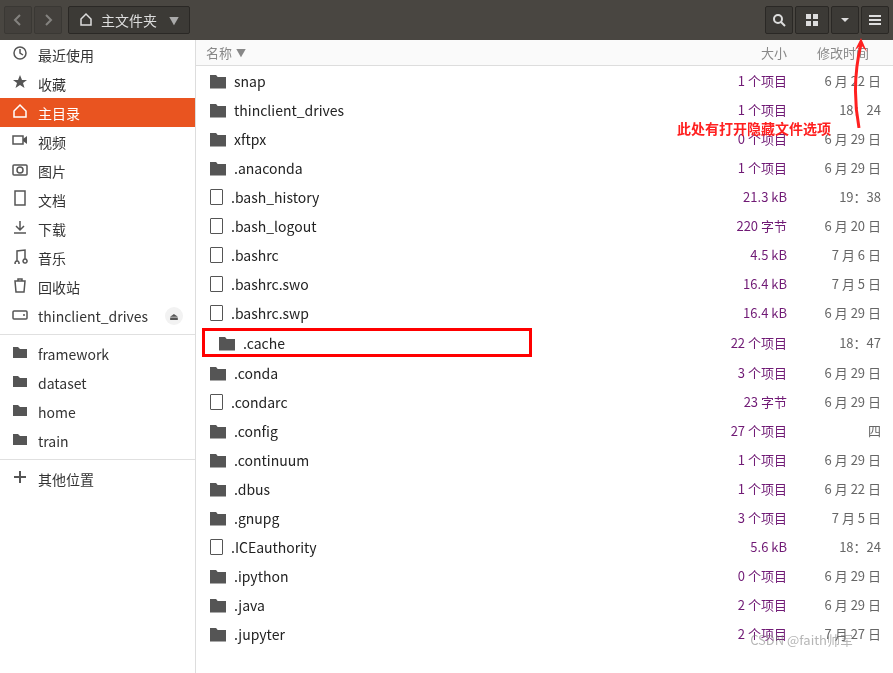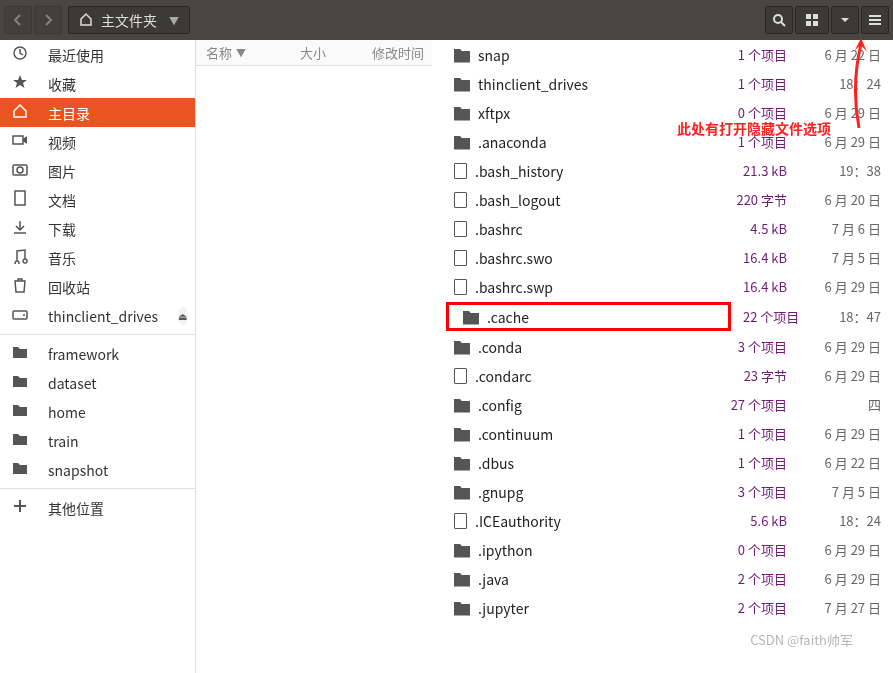--- a/index.html
+++ b/index.html
@@ -9,32 +9,32 @@
 .toolbar { height:40px; background:#494641; display:flex; align-items:center; padding:0 4px; gap:2px; }
 .nav-btn { width:28px; height:28px; background:#3c3a36; border:1px solid #2a2825; display:flex; align-items:center; justify-content:center; color:#ddd; cursor:pointer; border-radius:2px; }
 .nav-btn.disabled { opacity:0.45; }
 .path-bar { display:flex; align-items:center; background:#3c3a36; border:1px solid #2a2825; border-radius:2px; height:28px; padding:0 10px; color:#ddd; gap:8px; margin-left:4px; }
 .path-chevron { color:#aaa; font-size:10px; margin-left:4px;}
 .tb-spacer { flex:1; }
 
 
 .content { display:flex; height:calc(100% - 40px); }
 .sidebar { width:196px; border-right:1px solid #ddd; background:#fff; overflow-y:auto; }
-.side-item { display:flex; align-items:center; height:29px; padding:0 12px; gap:20px; color:#333; cursor:pointer; }
+.side-item { display:flex; align-items:center; height:29px; padding:0 12px; gap:10px; color:#333; cursor:pointer; }
 .side-item.active { background:#e95420; color:#ffffff; }
 .side-item .eject { margin-left:auto; width:18px; height:18px; border-radius:50%; background:#f2f2f2; display:flex; align-items:center; justify-content:center; font-size:10px; color:#555;}
 .side-sep { height:1px; background:#e0e0e0; margin:4px 0;}
 .side-icon { width:16px; text-align:center; color:inherit; }
 
 
-.file-pane { flex:1; display:flex; flex-direction:row; overflow:hidden;gap:8px; }
+.file-pane { flex:1; display:flex; flex-direction:column; overflow:hidden; }
 .file-header { display:flex; height:26px; border-bottom:1px solid #ddd; background:#fafafa; color:#888; font-size:13px; }
 .col-name { flex:1; padding-left:10px; display:flex; align-items:center; gap:4px;}
 .col-size { width:86px; text-align:right; padding-right:6px; display:flex; align-items:center; justify-content:flex-end; }
-.col-mtime { width:100px; text-align:center; padding-right:8px; display:flex; align-items:center; justify-content:flex-end; }
+.col-mtime { width:100px; text-align:center; padding-right:24px; display:flex; align-items:center; justify-content:flex-end; }
 .file-list { flex:1; overflow-y:auto; }
 .file-row { display:flex; height:29px; align-items:center; border-bottom:0; color:#222;justify-content:center; }
 .fname { flex:1; display:flex; align-items:center; gap:8px; padding-left:14px;}
 .fsize { width:86px; text-align:right; padding-right:6px; color:#701a75; font-size:13px;}
 .fmtime { width:100px; text-align:right; padding-right:12px; color:#666; font-size:13px;}
 .fi { width:16px; height:16px; display:inline-block; }
 .fi-folder { background:#555; clip-path:polygon(0 15%,38% 15%,48% 28%,100% 28%,100% 100%,0 100%); }
 .fi-file { border:1.5px solid #555; border-radius:1px; width:13px;}
 .highlight-box { border:3px solid red; margin:1px 0 1px 6px; width:330px; }
 
@@ -183,26 +183,20 @@
             <path d="M1 3 L6 3 L8 5 L15 5 L15 14 L1 14 Z" fill="#555"></path>
           </svg></span>
         <span>home</span>
       </div>
       <div class="side-item">
         <span class="side-icon"><svg width="16" height="16" viewBox="0 0 16 16">
             <path d="M1 3 L6 3 L8 5 L15 5 L15 14 L1 14 Z" fill="#555"></path>
           </svg></span>
         <span>train</span>
       </div>
-      <div class="side-item">
-        <span class="side-icon"><svg width="16" height="16" viewBox="0 0 16 16">
-            <path d="M1 3 L6 3 L8 5 L15 5 L15 14 L1 14 Z" fill="#555"></path>
-          </svg></span>
-        <span>snapshot</span>
-      </div>
       <div class="side-sep"></div>
       <div class="side-item">
         <span class="side-icon"><svg width="16" height="16" viewBox="0 0 16 16">
             <path d="M8 2 L8 14 M2 8 L14 8" stroke="#555" stroke-width="2"></path>
           </svg></span>
         <span>其他位置</span>
       </div>
     </div>
 
   <div class="file-pane">

